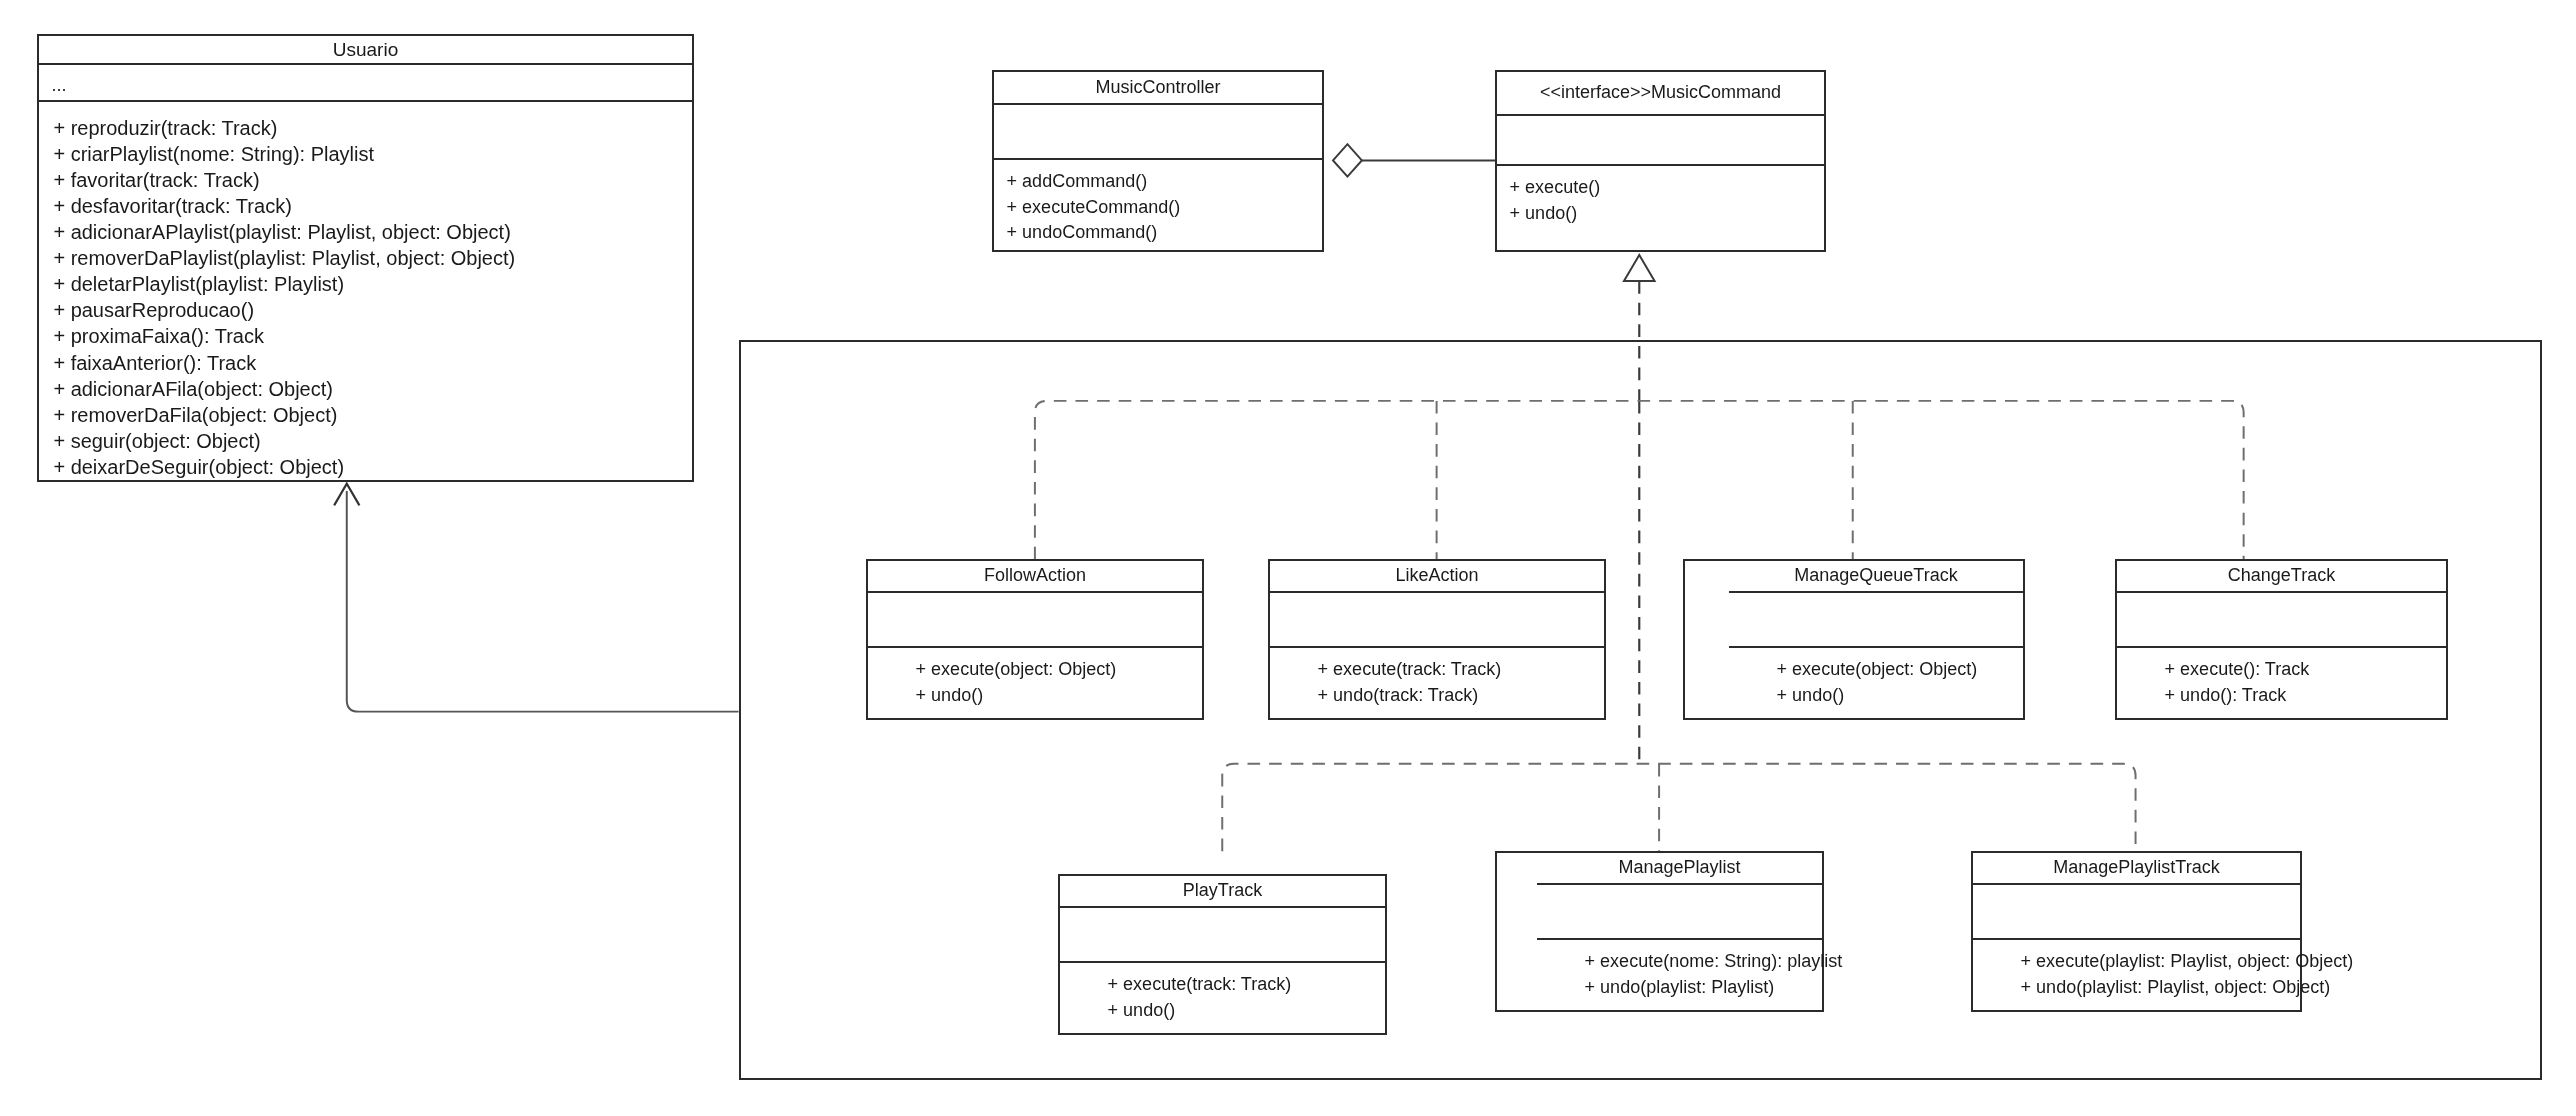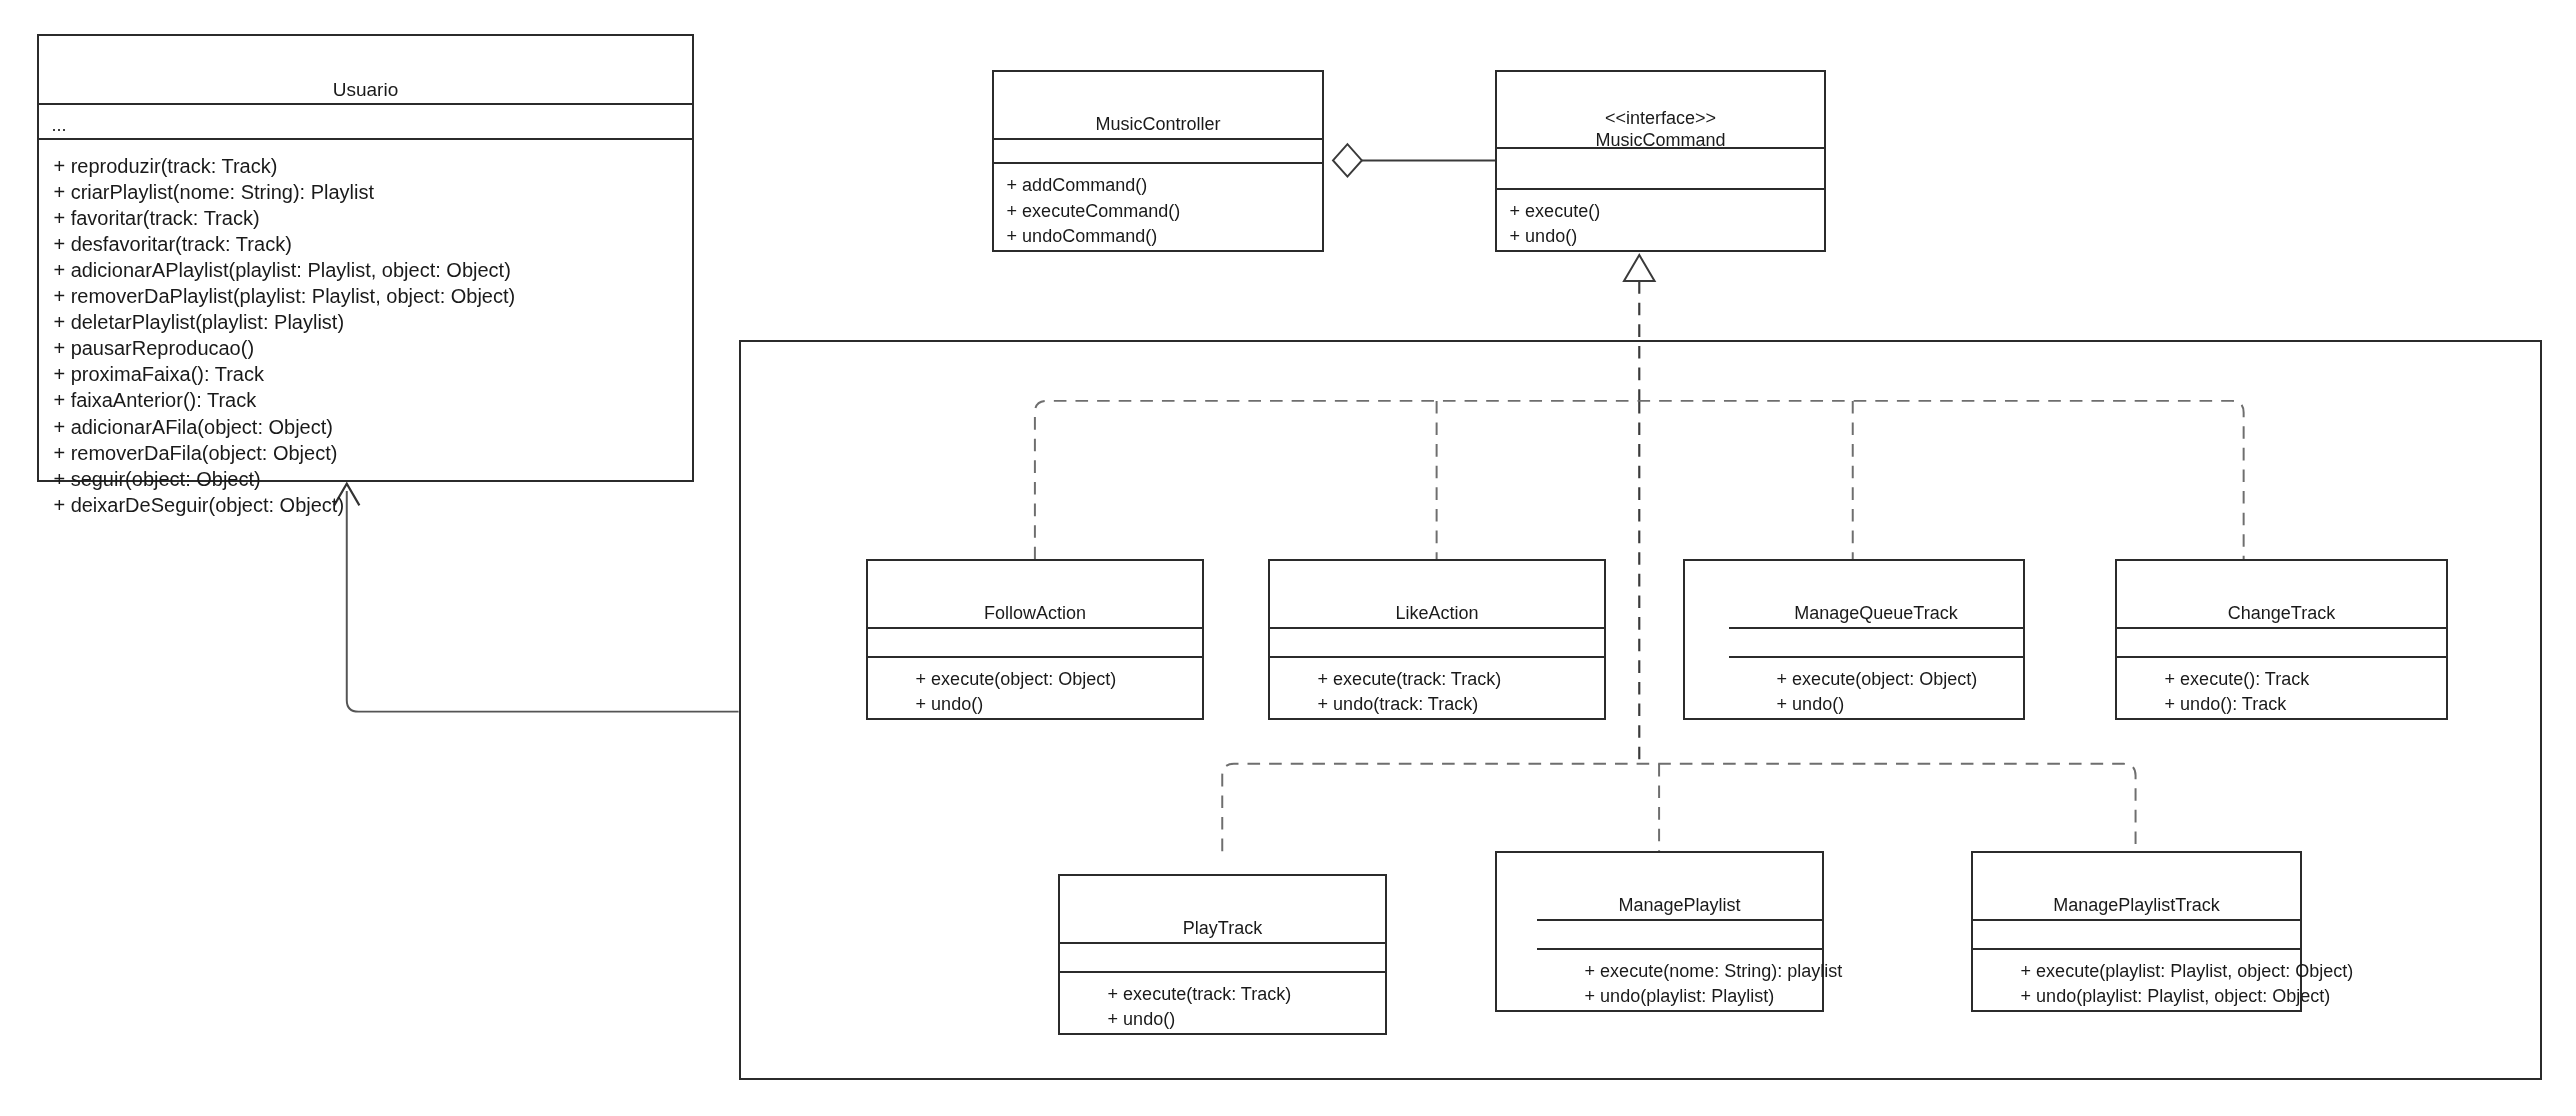--- a/index.html
+++ b/index.html
@@ -19,21 +19,21 @@
   .cls{
     position:absolute;box-sizing:border-box;
     border:2.3px solid #2b2b2b;background:#ffffff;
     display:flex;flex-direction:column;
   }
   .cls .hdr{
     box-sizing:border-box;
     border-bottom:2.3px solid #2b2b2b;
     display:flex;align-items:center;justify-content:center;
     text-align:center;line-height:1.22;
-    font-size:18px;padding:1.8px 5.4px;margin-top:40px;
+    font-size:18px;padding:1.8px 5.4px;
   }
   .cls .attrs{
     box-sizing:border-box;
     border-bottom:2.3px solid #2b2b2b;
     padding:12.6px 12.6px 5.4px 12.6px;
     font-size:18px;line-height:1.45;
   }
   .cls .ops{
     box-sizing:border-box;
     padding:10.8px 12.6px 5.4px 12.6px;
@@ -50,21 +50,21 @@
   #usuario .hdr{height:36px;font-size:19px;}
   #usuario .attrs{height:52px;padding:7.2px 12.6px 0 12.6px;}
   #usuario .ops{padding:12.6px 14.4px 0 14.4px;font-size:20px;line-height:1.305;}
 
   #musicController{left:992px;top:70px;width:332px;height:182px;}
   #musicController .hdr{height:33px;}
   #musicController .attrs{height:55px;}
   #musicController .ops{padding:9px 12.6px 0 12.6px;line-height:1.42;}
 
   #musicCommand{left:1495px;top:70px;width:331px;height:182px;}
-  #musicCommand .hdr{height:37px;flex-direction:column;justify-content:center;}
+  #musicCommand .hdr{height:44px;flex-direction:row;justify-content:center;}
   #musicCommand .attrs{height:50px;}
   #musicCommand .ops{padding:9px 12.6px 0 12.6px;line-height:1.42;}
 
   .rowbox .hdr{height:32px;}
   .rowbox .attrs{height:55px;}
   .rowbox .ops{padding:9px 12.6px 0 12.6px;line-height:1.42;margin-left:35px;}
 
   #followAction{left:866px;top:559px;width:338px;height:161px;}
   #likeAction{left:1268px;top:559px;width:338px;height:161px;}
   #manageQueueTrack{left:1683px;top:559px;width:342px;height:161px;padding-left:44px;}

